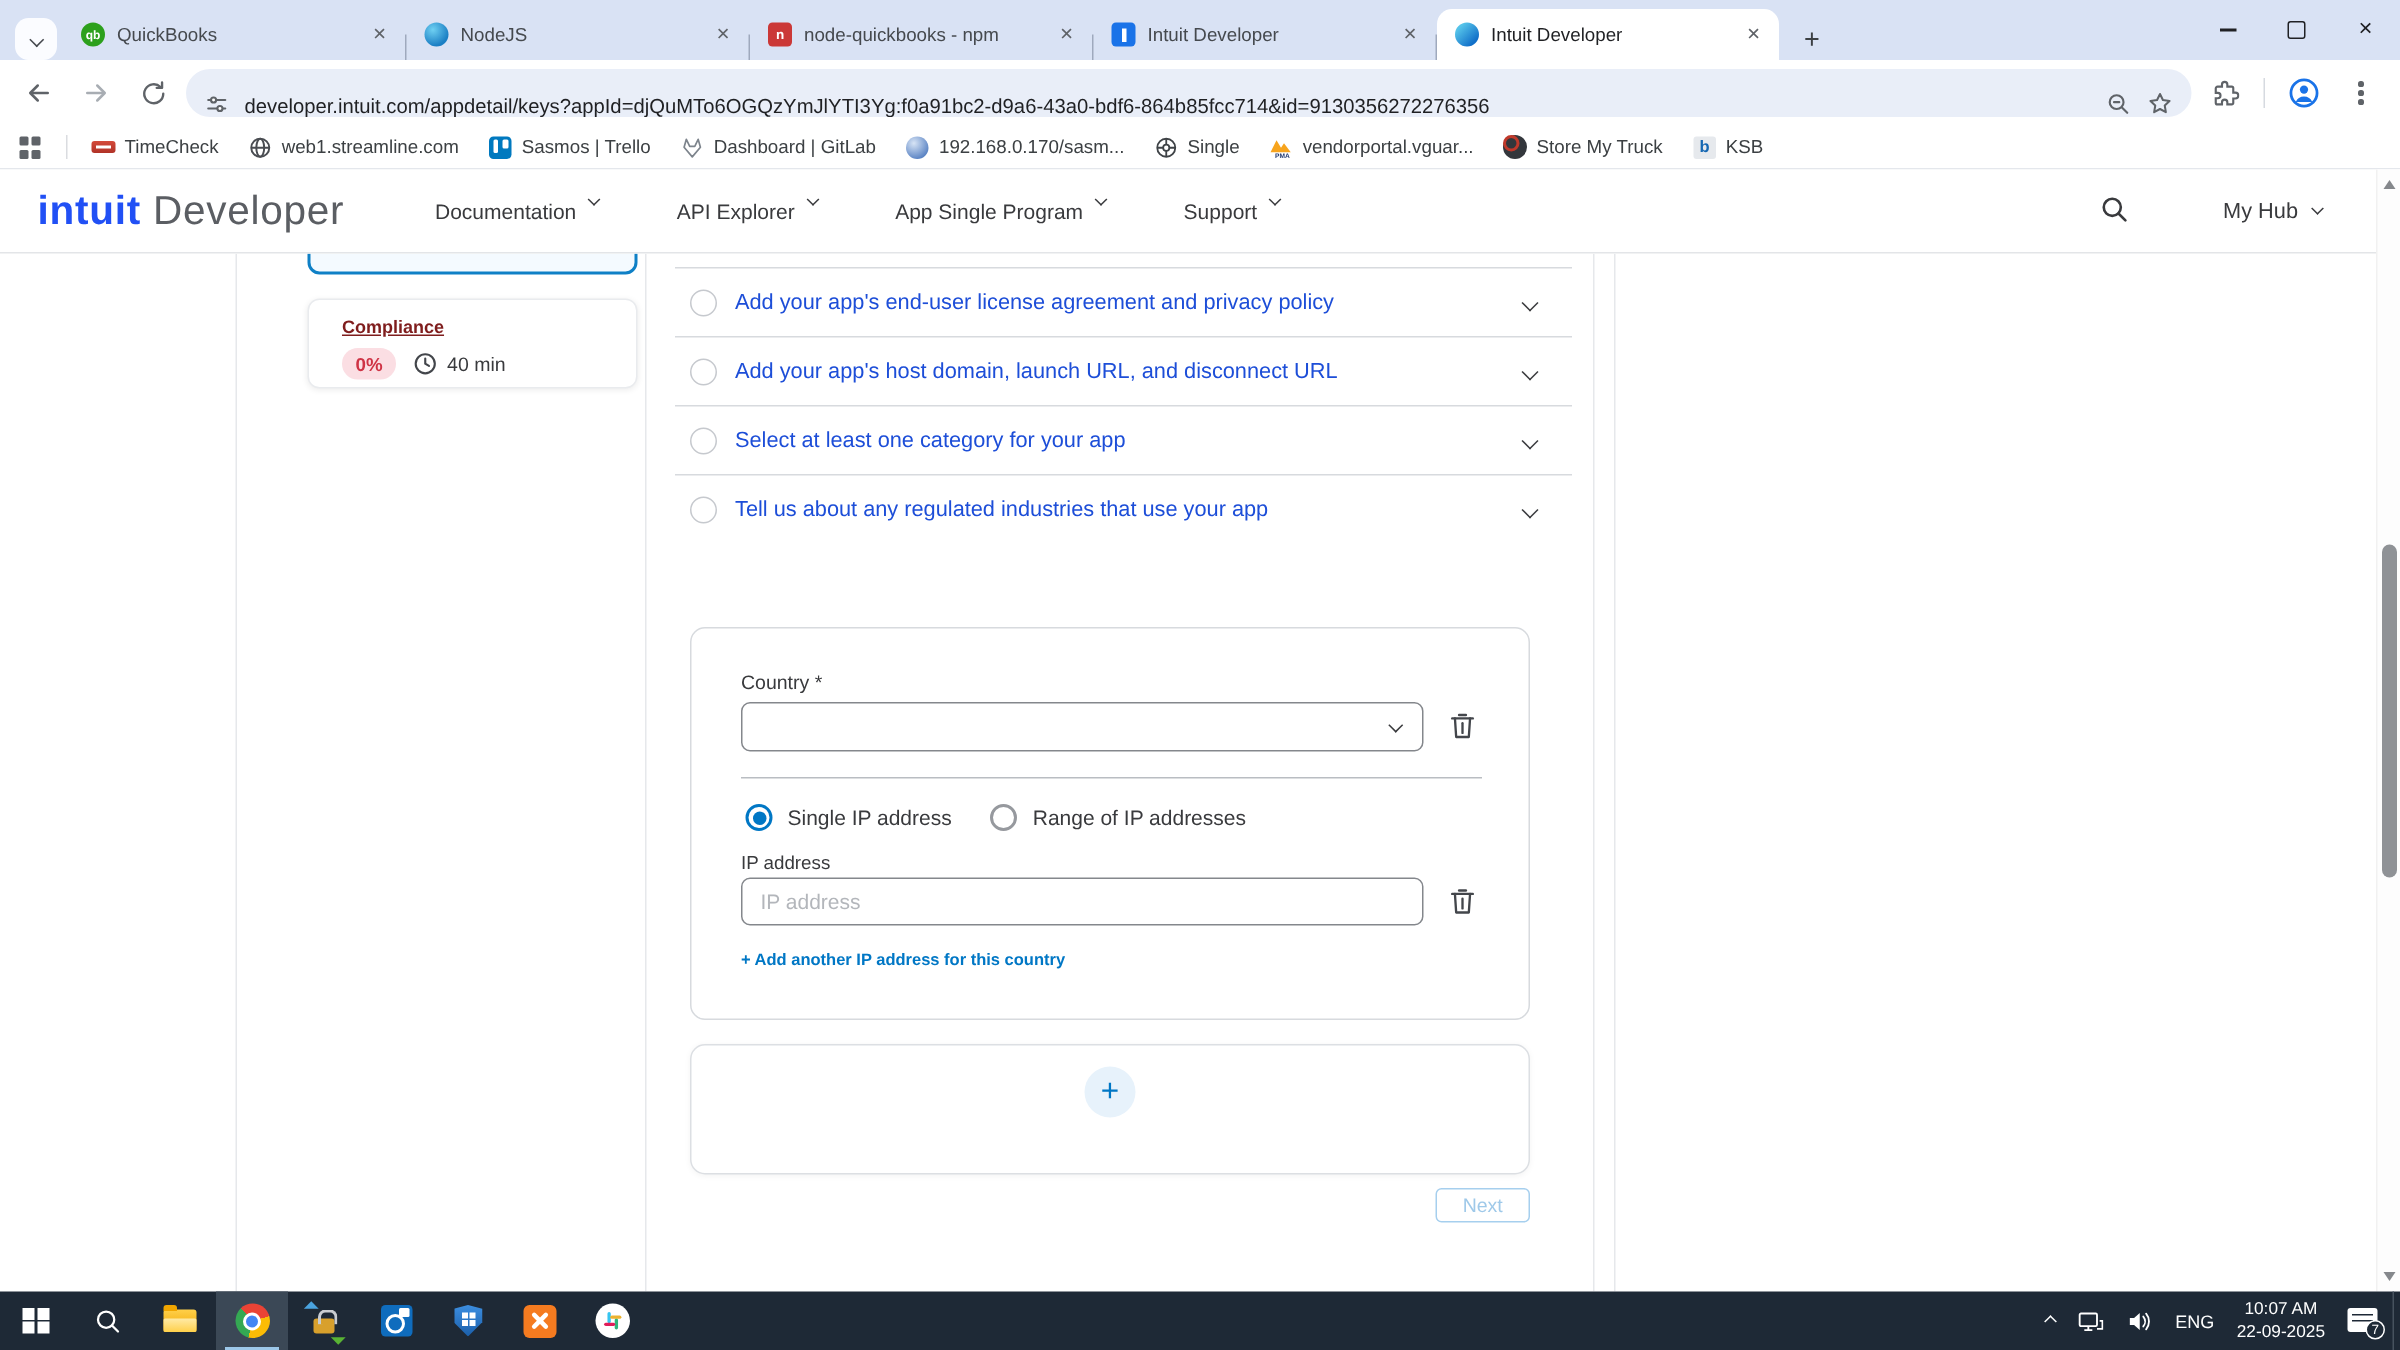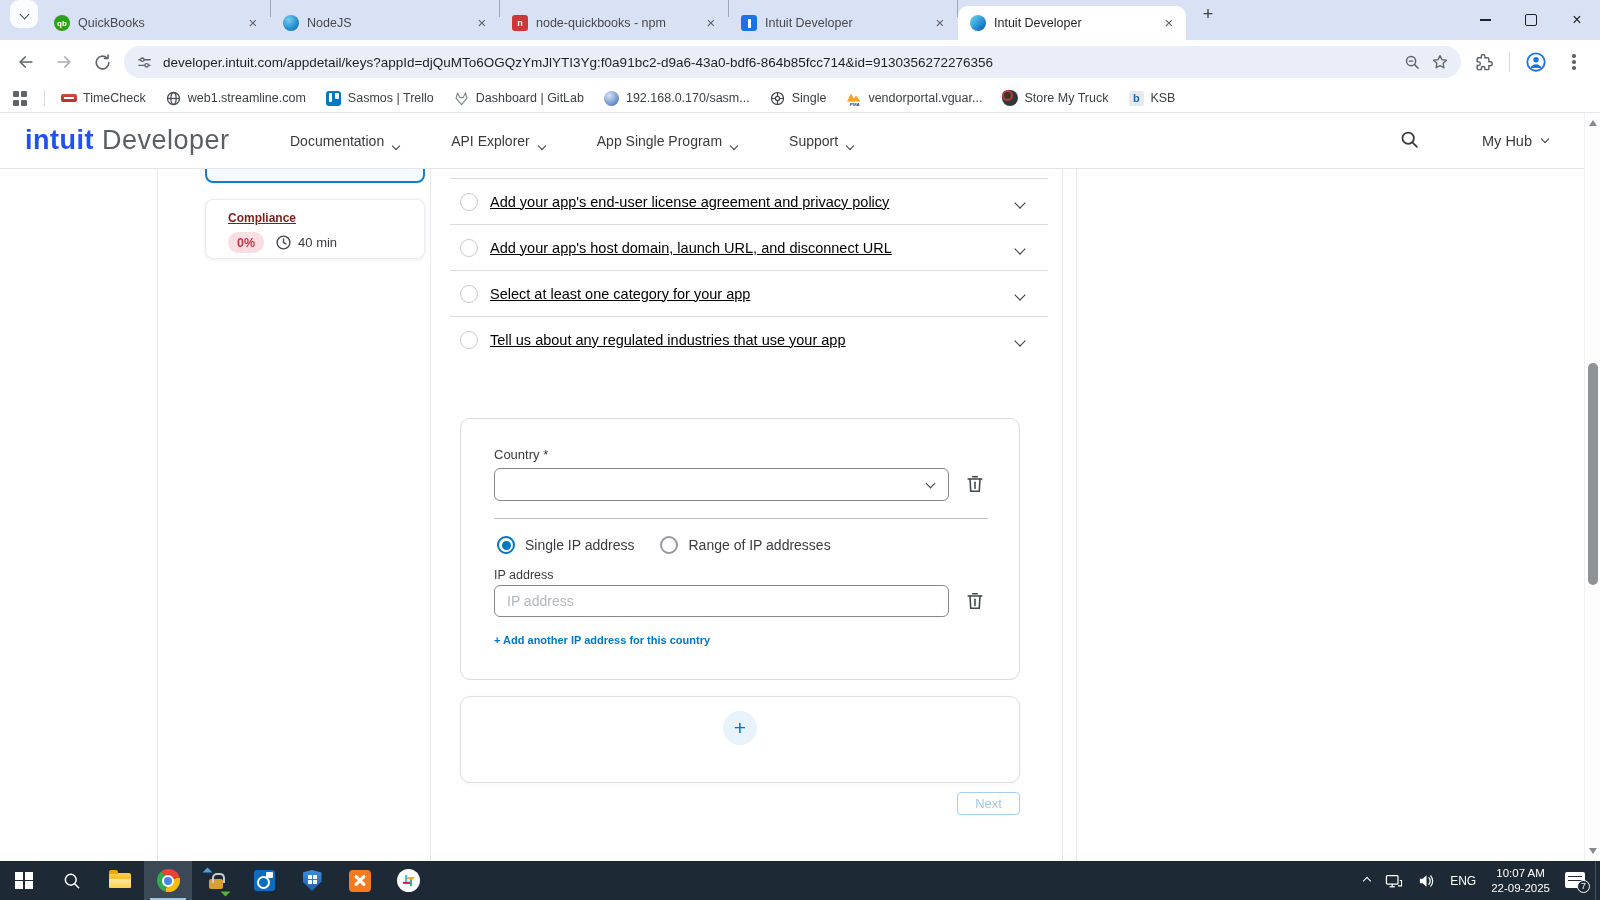--- a/index.html
+++ b/index.html
@@ -1,20 +1,20 @@
 <!DOCTYPE html>
 <html><head>
 <meta charset="utf-8">
 <style>
   * { margin:0; padding:0; box-sizing:border-box; }
   html,body { width:1600px; height:900px; overflow:hidden; }
   body { font-family:"Liberation Sans", sans-serif; background:#fff; position:relative; color:#393a3d; }
 
   
-  .tabstrip { position:absolute; top:0; left:0; right:0; height:40px; background:#d9e2f4; display:flex; align-items:flex-start; }
+  .tabstrip { position:absolute; top:0; left:0; right:0; height:40px; background:#d9e2f4; display:flex; align-items:flex-end; }
   .tabsearch { width:28px; height:28px; border-radius:9px; background:#fbfcff; display:flex; align-items:center; justify-content:center; margin:0 4px 0 10px; }
   .chev { display:inline-block; width:7px; height:7px; border-right:1.7px solid currentColor; border-bottom:1.7px solid currentColor; transform:rotate(45deg); }
   .chev.up { transform:rotate(-135deg); }
   .tab { height:34px; margin-top:6px; width:228px; display:flex; align-items:center; gap:8px; padding:0 8px 0 12px; border-radius:10px 10px 0 0; font-size:12.5px; color:#45494e; white-space:nowrap; }
   .tab.active { background:#fff; color:#1f2023; }
   .tab .title { overflow:hidden; text-overflow:ellipsis; flex:1; }
   .tab .tclose { color:#5f6368; font-size:15px; width:18px; height:18px; line-height:17px; text-align:center; border-radius:50%; }
   .tabdiv { width:1px; height:17px; background:#9fa9bd; }
   .fav { width:16px; height:16px; flex:none; border-radius:50%; position:relative; display:flex; align-items:center; justify-content:center; }
   .fav-qb { background:#2CA01C; color:#fff; font-size:8px; font-weight:bold; }
@@ -26,21 +26,21 @@
   .newtab { width:28px; height:28px; margin-left:8px; display:flex; align-items:center; justify-content:center; font-size:18px; color:#3c4043; border-radius:50%; }
   .wincontrols { position:absolute; right:0; top:0; height:40px; display:flex; }
   .wc { width:46px; height:40px; display:flex; align-items:center; justify-content:center; color:#202124; }
   .wc-min::after { content:""; width:11px; height:1.5px; background:#202124; }
   .wc-max::after { content:""; width:10px; height:10px; border:1.4px solid #202124; border-radius:2px; }
   .wc-close { font-size:16px; }
 
   
   .toolbar { position:absolute; top:40px; left:0; right:0; height:44px; background:#fff; display:flex; align-items:center; padding:0 10px; gap:6px; }
   .tbtn { width:32px; height:32px; display:flex; align-items:center; justify-content:center; border-radius:50%; flex:none; }
-  .urlbar { flex:1; height:32px; background:#e9eef8; border-radius:16px; display:flex; align-items:center; padding:0 12px; gap:10px; min-width:0; }
+  .urlbar { flex:1; height:32px; background:#e9eef8; border-radius:16px; display:flex; align-items:flex-end; padding:0 12px; gap:10px; min-width:0; }
   .urltext { font-size:13.5px; color:#1f2023; white-space:nowrap; overflow:hidden; flex:1; }
   .tooldiv { width:1px; height:20px; background:#d6dae0; margin:0 4px; }
   .kebab { display:flex; flex-direction:column; gap:2.5px; }
   .kebab i { width:3.5px; height:3.5px; border-radius:50%; background:#5f6368; }
 
   
   .bookmarks { position:absolute; top:84px; left:0; right:0; height:29px; background:#fff; border-bottom:1px solid #e4e7ec; display:flex; align-items:center; padding:0 12px; gap:20px; font-size:12.5px; color:#3c4043; }
   .bm { display:flex; align-items:center; gap:6px; white-space:nowrap; }
   .bmicon { width:16px; height:16px; flex:none; position:relative; display:flex; align-items:center; justify-content:center; }
   .appsgrid { display:grid; grid-template-columns:6px 6px; grid-gap:2px; }
@@ -55,21 +55,21 @@
   .bi-truck { width:16px; height:16px; border-radius:50%; background:#33373c; }
   .bi-truck::after { content:""; position:absolute; width:7px; height:7px; border-radius:50%; border:2px solid #c0392b; }
   .bi-ksb { width:15px; height:15px; background:#e6e9ed; border-radius:2px; color:#1668b3; font-weight:bold; font-size:11px; display:flex; align-items:center; justify-content:center; }
 
   
   .siteheader { position:absolute; top:113px; left:0; right:0; height:56px; background:#fff; border-bottom:1px solid #e3e5e8; z-index:5; }
   .logo { position:absolute; left:25px; top:12px; font-size:27px; letter-spacing:.5px; }
   .logo b { color:#2150f5; font-weight:800; }
   .logo span { color:#5b5e63; font-weight:400; }
   .mainnav { position:absolute; left:290px; top:0; height:55px; display:flex; align-items:center; gap:52px; font-size:14px; color:#393a3d; }
-  .navitem { display:flex; align-items:flex-end; gap:9px; }
+  .navitem { display:flex; align-items:flex-start; gap:9px; }
   .navitem .chev { width:6px; height:6px; margin-top:-3px; }
   .hsearch { position:absolute; right:180px; top:16px; }
   .myhub { position:absolute; right:52px; top:0; height:55px; display:flex; align-items:center; gap:10px; font-size:14.5px; }
   .myhub .chev { width:6px; height:6px; margin-top:-3px; }
 
   
   .content { position:absolute; top:169px; left:0; right:0; bottom:39px; background:#fff; overflow:hidden; }
   .vline { position:absolute; top:0; bottom:0; width:1px; background:#e6e8eb; }
 
   .card { position:absolute; left:205px; width:220px; background:#fff; border-radius:8px; }
@@ -77,21 +77,21 @@
   .compcard { top:30px; height:60px; border:1px solid #e9ebee; box-shadow:0 1px 4px rgba(0,0,0,.08); padding:11px 0 0 22px; }
   .cardtitle { font-size:12px; font-weight:bold; color:#7f1d1d;text-decoration:underline; }
   .cardrow { display:flex; align-items:center; gap:11px; margin-top:7px; }
   .badge { height:21px; min-width:36px; padding:0 9px; border-radius:11px; font-size:12.5px; font-weight:bold; display:flex; align-items:center; justify-content:center; }
   .badge.red { background:#fbdee3; color:#cf3345; }
   .cardtime { font-size:13px; color:#393a3d; display:flex; align-items:center; gap:6px; }
 
   .accordion { position:absolute; left:450px; top:9px; width:598px; }
   .accitem { height:46px; border-top:1px solid #d7dade; display:flex; align-items:center; padding:0 24px 0 10px; gap:12px; }
   .radio { width:18px; height:18px; border-radius:50%; border:1.5px solid #c6c9ce; background:#fff; flex:none; }
-  .acclabel { font-size:14.5px; color:#000000;text-decoration:underline; }
+  .acclabel { font-size:14.5px; color:#1d4ed8; }
   .accchev { margin-left:auto; color:#393a3d; }
   .accchev .chev { width:8px; height:8px; }
 
   .panel { position:absolute; left:460px; top:249px; width:560px; height:262px; border:1px solid #d7dade; border-radius:10px; background:#fff; }
   .flabel { position:absolute; left:33px; font-size:13px; color:#393a3d; }
   .selectbox { position:absolute; left:33px; top:49px; width:455px; height:33px; border:1px solid #84878c; border-radius:6px; background:#fff; }
   .selectbox .chev { position:absolute; right:14px; top:11px; width:7px; height:7px; color:#393a3d; }
   .trash { position:absolute; width:26px; height:26px; display:flex; align-items:center; justify-content:center; }
   .panelhr { position:absolute; left:33px; top:99px; width:494px; height:1px; background:#b9bdc2; }
   .radiorow { position:absolute; left:36px; top:117px; display:flex; align-items:center; font-size:14px; color:#393a3d; }

